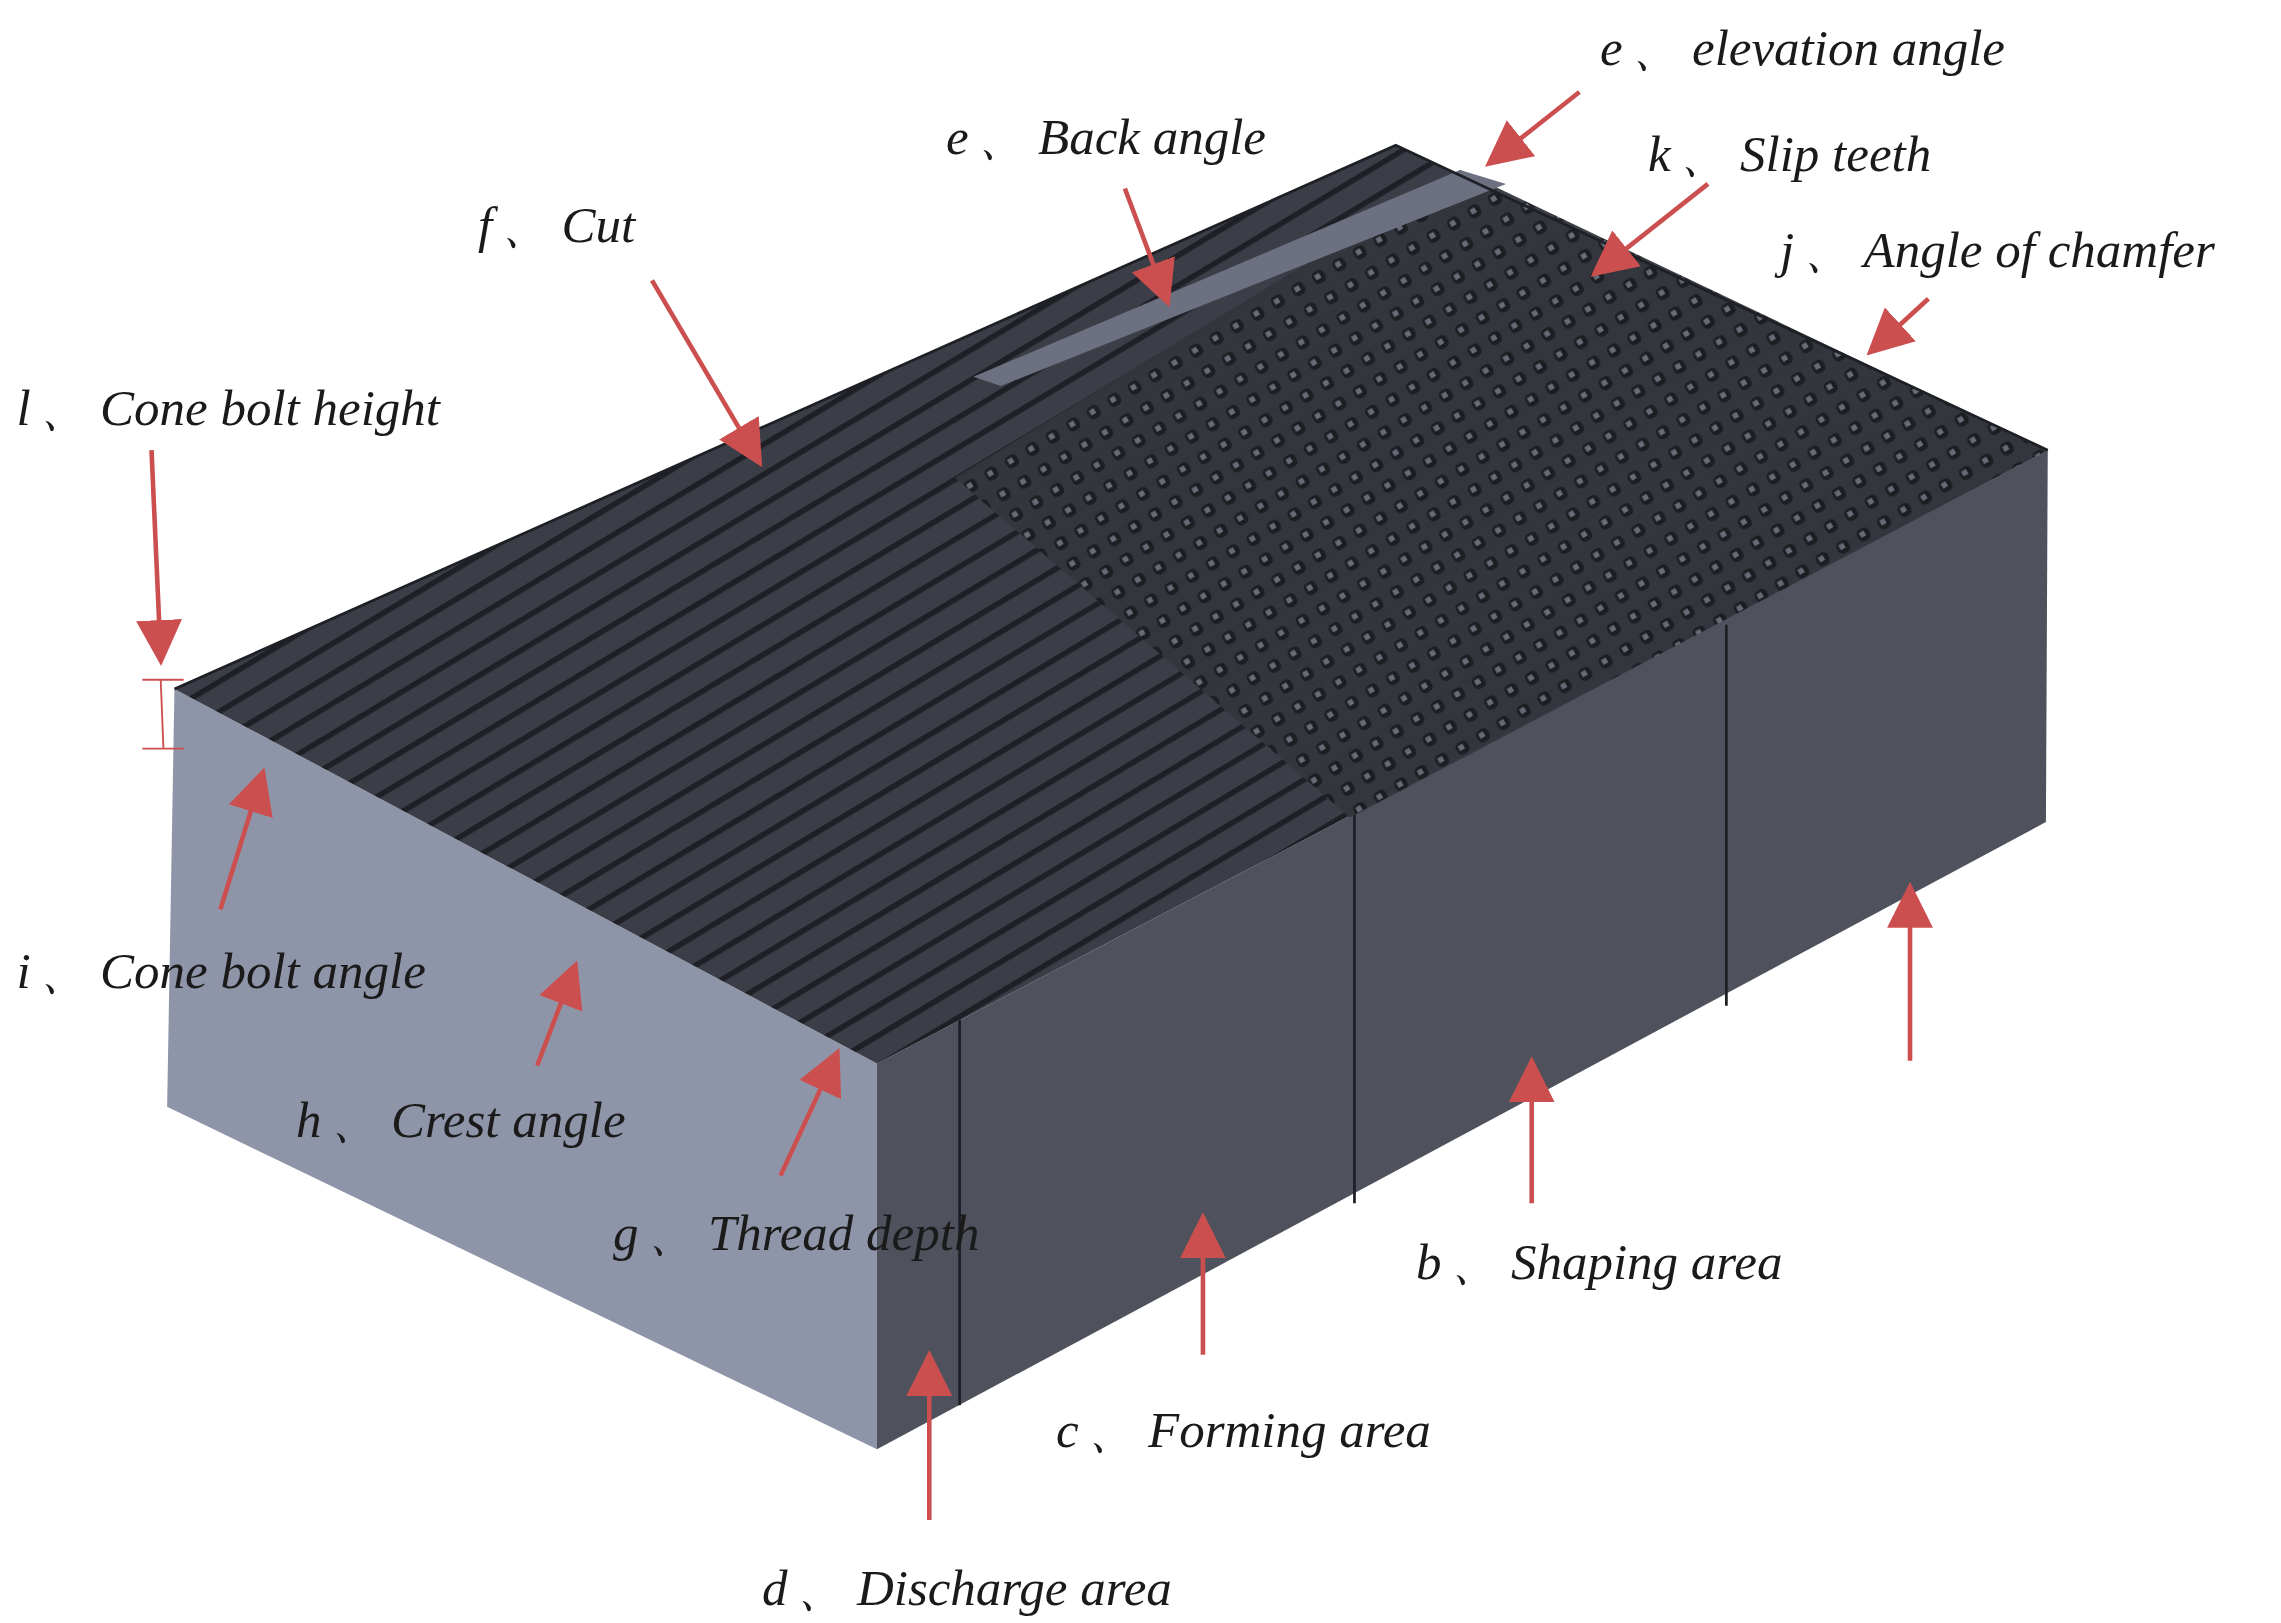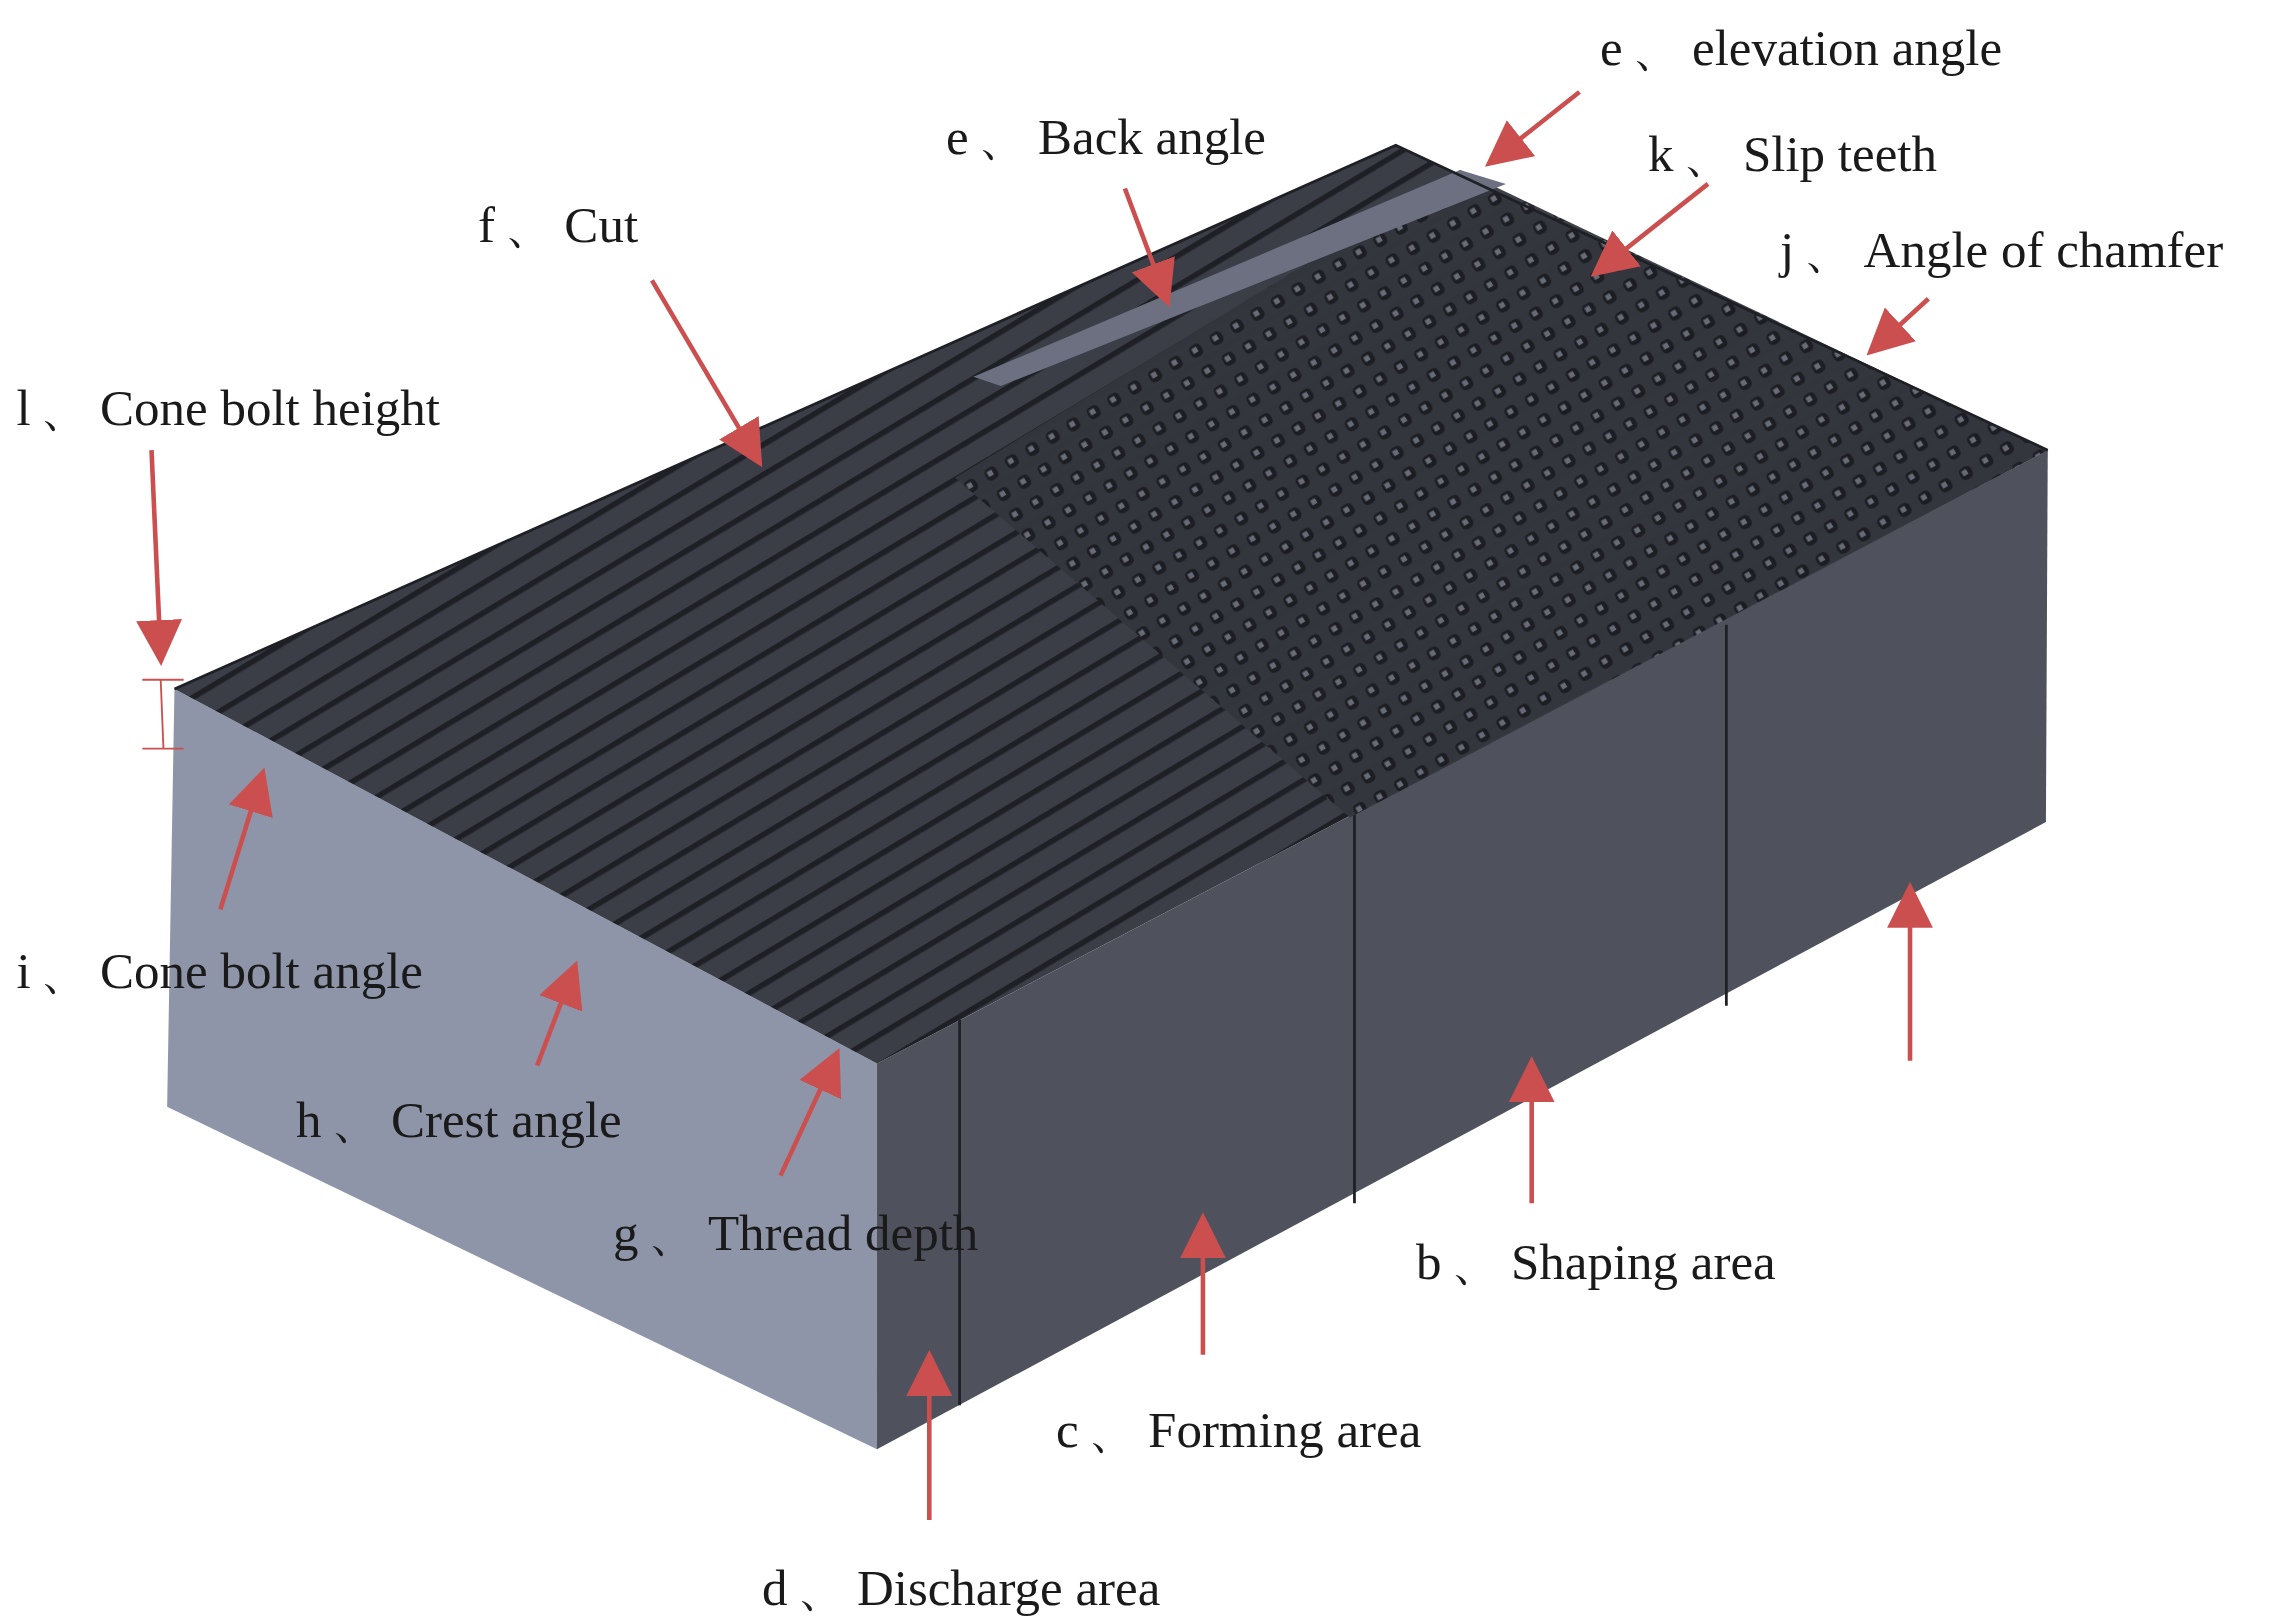--- a/index.html
+++ b/index.html
@@ -6,20 +6,21 @@
   body { width: 2281px; height: 1624px; position: relative; overflow: hidden; }
   .stage { position: absolute; left: 0; top: 0; width: 2281px; height: 1624px; }
   svg.art { position: absolute; left: 0; top: 0; }
   .label {
     position: absolute;
     font-family: "Liberation Serif", "DejaVu Serif", serif;
     font-size: 51px;
     color: #1a1a1a;
     white-space: nowrap;
     line-height: 1;
+    font-style: italic;
   }
   .label .sep { padding: 0 9.2px; }
 </style>
 </head>
 <body>
 
 <div class="stage">
   <svg class="art" width="2281" height="1624" viewBox="0 0 2484 1768">
     <defs>
       <pattern id="grooves" width="28" height="28" patternUnits="userSpaceOnUse" patternTransform="rotate(-31)">

